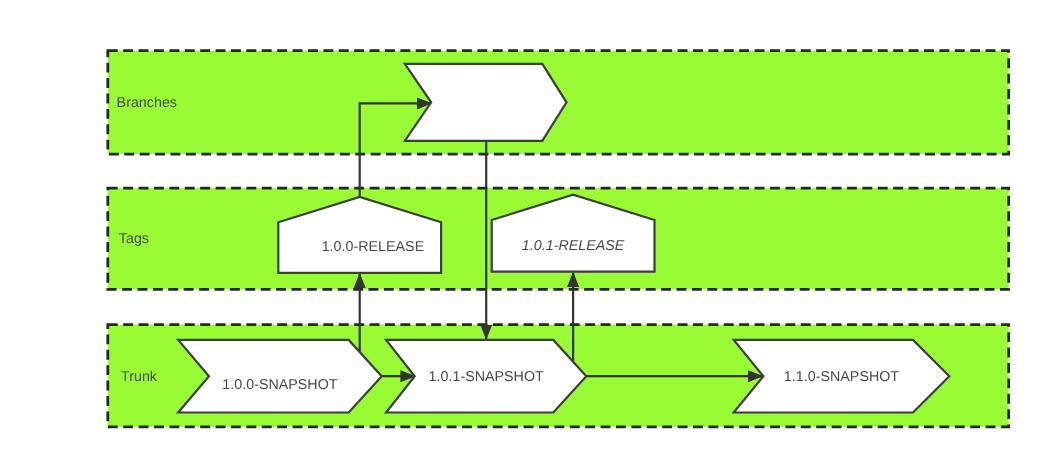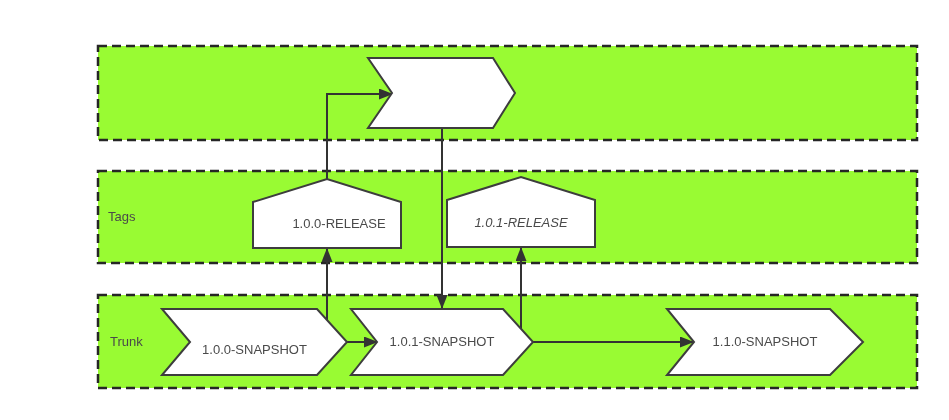--- a/index.html
+++ b/index.html
@@ -49,20 +49,21 @@
     <path class="edge" d="M533,342 L693,342" marker-end="url(#ah)"></path>
 
     <polygon class="node" points="368,58 493,58 515,93 493,128 368,128 392,93"></polygon>
     <polygon class="node" points="253,202 327,179 401,202 401,248 253,248"></polygon>
     <polygon class="node" points="447,200 521,177 595,200 595,247 447,247"></polygon>
     <polygon class="node" points="162,309 317,309 347,342 317,375 162,375 190,342"></polygon>
     <polygon class="node" points="351,309 503,309 533,342 503,375 351,375 377,342"></polygon>
     <polygon class="node" points="667,309 830,309 863,342 830,375 667,375 694,342"></polygon>
   </svg>
 
+  <div class="label lane-label" style="left:106px;top:46px;height:94px;width:90px;">Branches</div>
   <div class="label lane-label" style="left:110px;top:295px;height:93px;width:90px;">Trunk</div>
   <div class="label lane-label" style="left:108px;top:171px;height:92px;width:90px;">Tags</div>
 
   <div class="label node-label" style="left:253px;top:200px;width:172px;height:48px;text-align:right;">1.0.0-RELEASE</div>
   <div class="label node-label" style="left:447px;top:199px;width:148px;height:48px;font-style:italic;">1.0.1-RELEASE</div>
   <div class="label node-label" style="left:162px;top:309px;width:185px;height:82px;">1.0.0-SNAPSHOT</div>
   <div class="label node-label" style="left:351px;top:309px;width:182px;height:66px;">1.0.1-SNAPSHOT</div>
   <div class="label node-label" style="left:667px;top:309px;width:196px;height:66px;">1.1.0-SNAPSHOT</div>
 
 </div>

